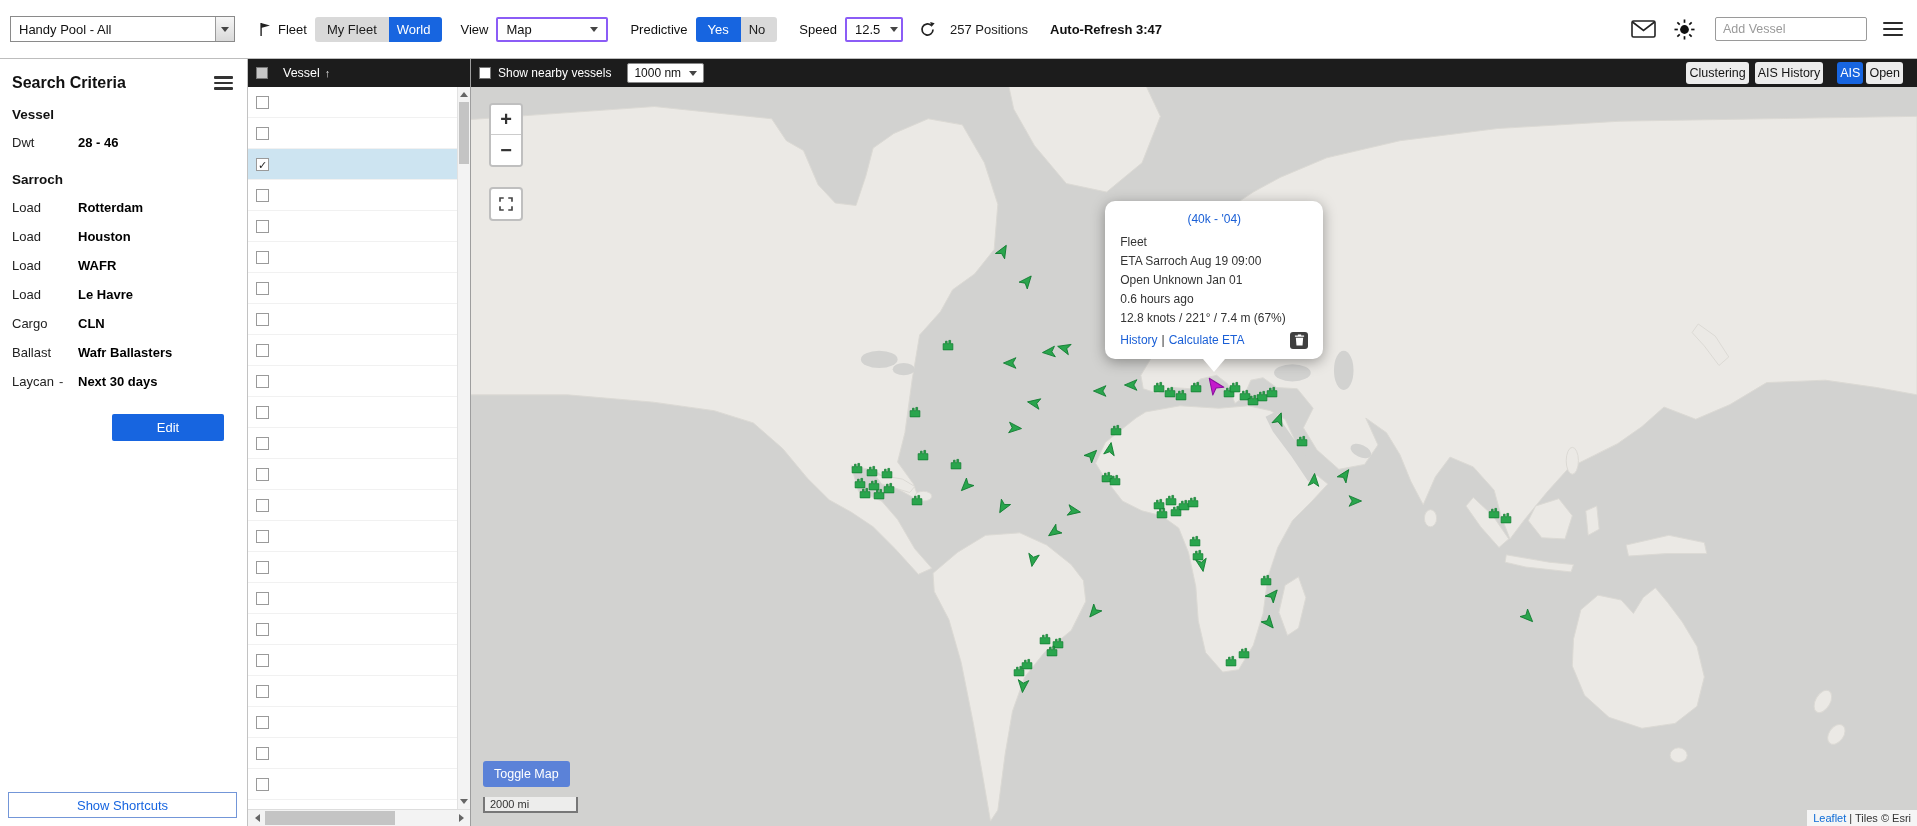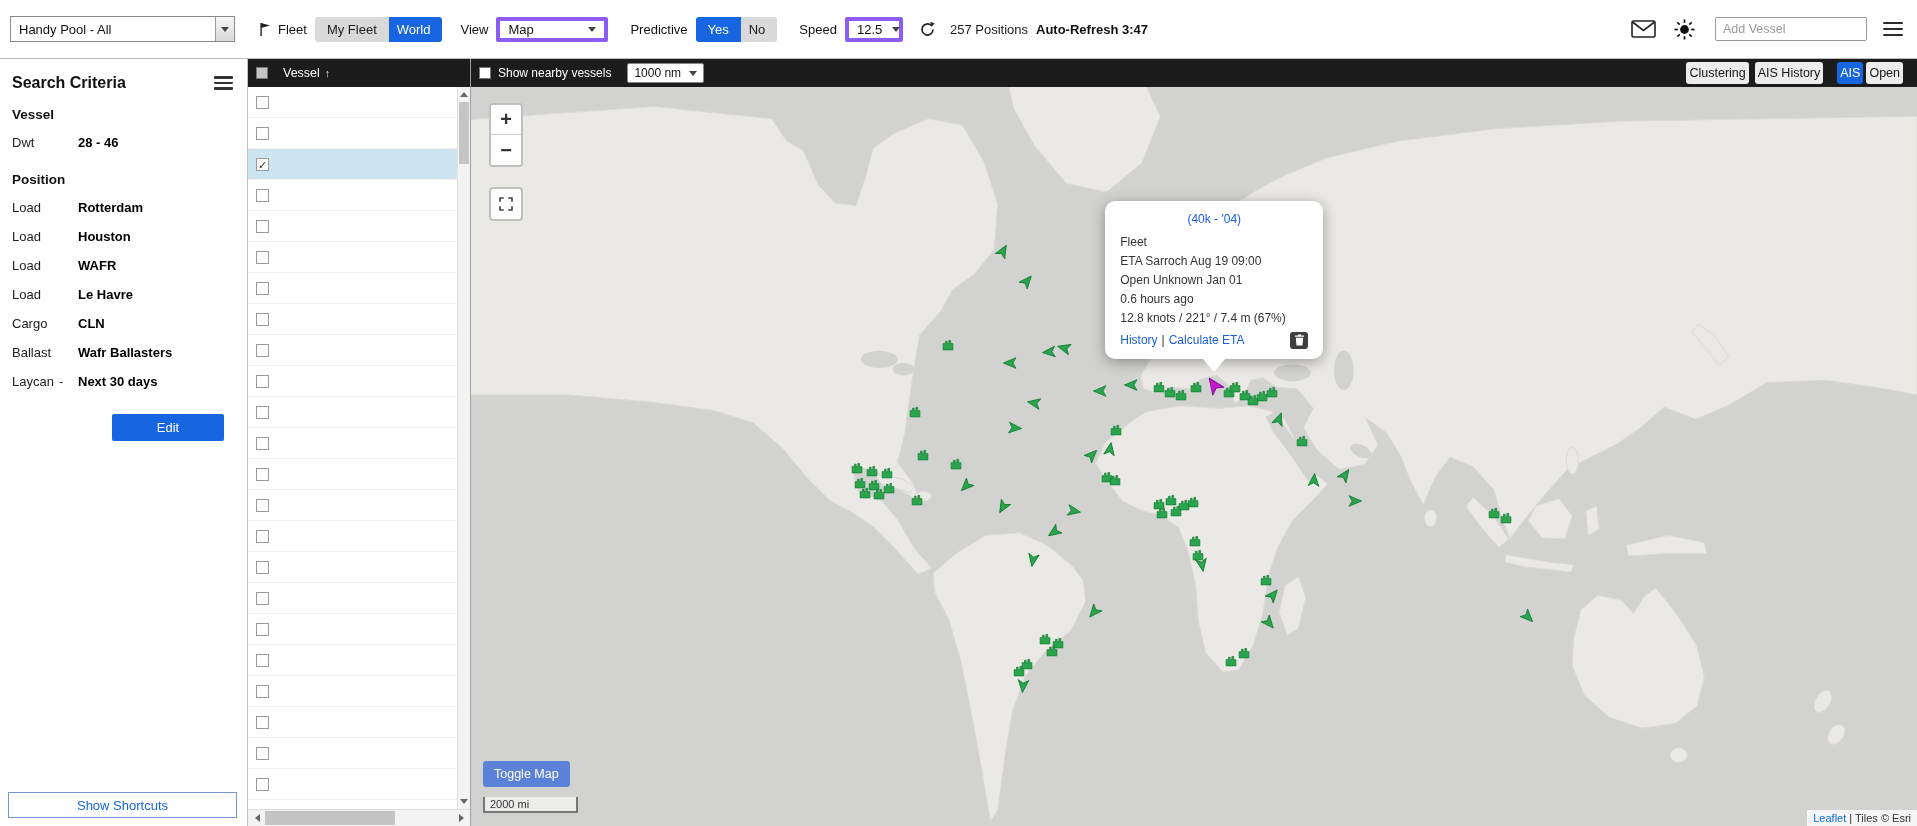--- a/index.html
+++ b/index.html
@@ -17,29 +17,29 @@
     border-left:1px solid #9a9a9a; display:flex; align-items:center; justify-content:center; }
   .caret { width:0; height:0; border:4px solid transparent; border-top:5px solid #444; margin-top:4px; }
   .tb-label { margin-left:22px; }
   .seg { display:flex; margin-left:8px; }
   .seg .sbtn { border:none; height:25px; padding:0 12px; font-size:13px; cursor:pointer;
     font-family:inherit; }
   .seg .sbtn:first-child { border-radius:3px 0 0 3px; }
   .seg .sbtn:last-child { border-radius:0 3px 3px 0;padding-left:8px; }
   .seg .on  { background:#1765e0; color:#fff; }
   .seg .off { background:#d9d9d9; color:#1b1b1b; }
-  .sel-box { height:25px; margin-left:8px; border:4px solid #8b5cf6; border-radius:2px;
+  .sel-box { height:25px; margin-left:8px; border:2px solid #8b5cf6; border-radius:2px;
     background:#fff; display:flex; align-items:center; padding:0 8px; font-size:13px; }
   .sel-box .caret { margin-left:10px; }
   .w-map { width:112px; justify-content:space-between; }
   .w-speed { width:58px; justify-content:space-between; }
   .icon-btn { display:flex; align-items:center; justify-content:center; background:none; border:none; }
   .refresh { margin-left:16px; }
   .positions { margin-left:14px; color:#1b1b1b; }
-  .autorefresh { margin-left:8px; font-weight:700; color:#111; }
+  .autorefresh { margin-left:22px; font-weight:700; color:#111; }
   .tb-spacer { flex:1; }
   .envelope { margin-right:18px; }
   .sun { margin-right:20px; }
   .add-vessel { width:152px; height:24px; border:1px solid #9a9a9a; border-radius:2px;
     font-size:12.5px; padding:0 7px; font-family:inherit; margin-right:16px; color:#111; }
   .add-vessel::placeholder { color:#9a9a9a; }
   .burger { width:20px; display:flex; flex-direction:column; gap:3.5px; margin-right:14px; }
   .burger i { display:block; height:2.6px; background:#2b2b2b; border-radius:1px; }
   .burger-sm { width:19px; gap:3px; margin:0; }
   .burger-sm i { height:2.4px; background:#333; }
@@ -240,21 +240,21 @@
             <i></i>
             <i></i>
             <i></i>
           </span>
       </div>
       <div class="sb-h">Vessel</div>
       <div class="crit-row">
         <span class="crit-label">Dwt</span>
         <span class="crit-value">28 - 46</span>
       </div>
-      <div class="sb-h">Position</div>
+      <div class="sb-h">Sarroch</div>
       <div>
           <div class="crit-row">
             <span class="crit-label">Load</span>
             <span class="crit-value">Rotterdam</span>
           </div>
           <div class="crit-row">
             <span class="crit-label">Load</span>
             <span class="crit-value">Houston</span>
           </div>
           <div class="crit-row">

